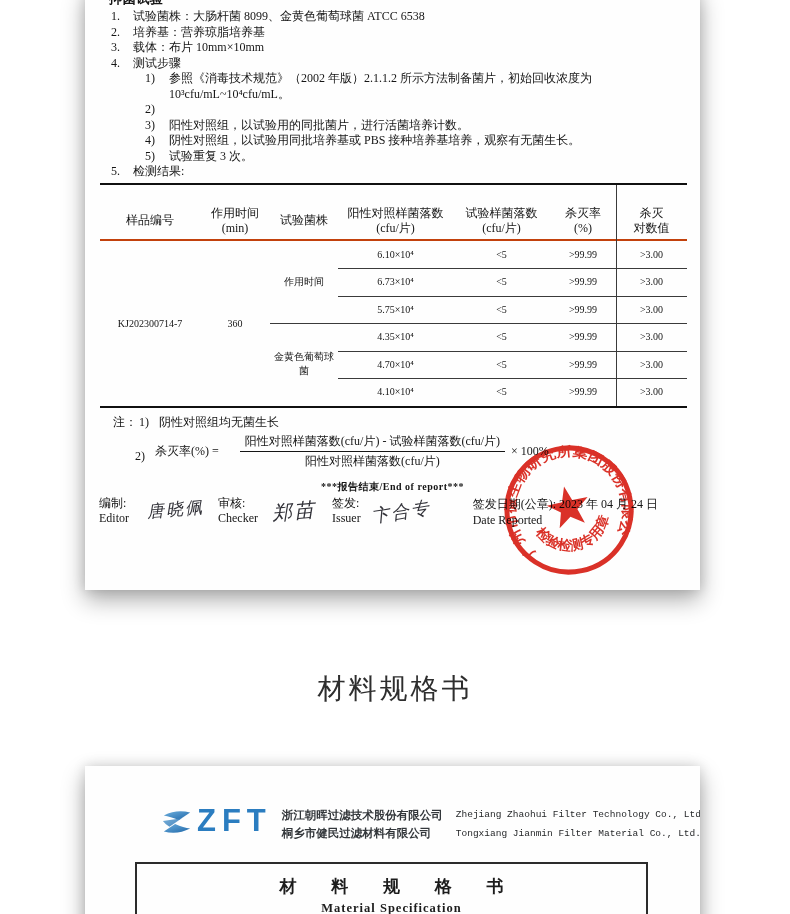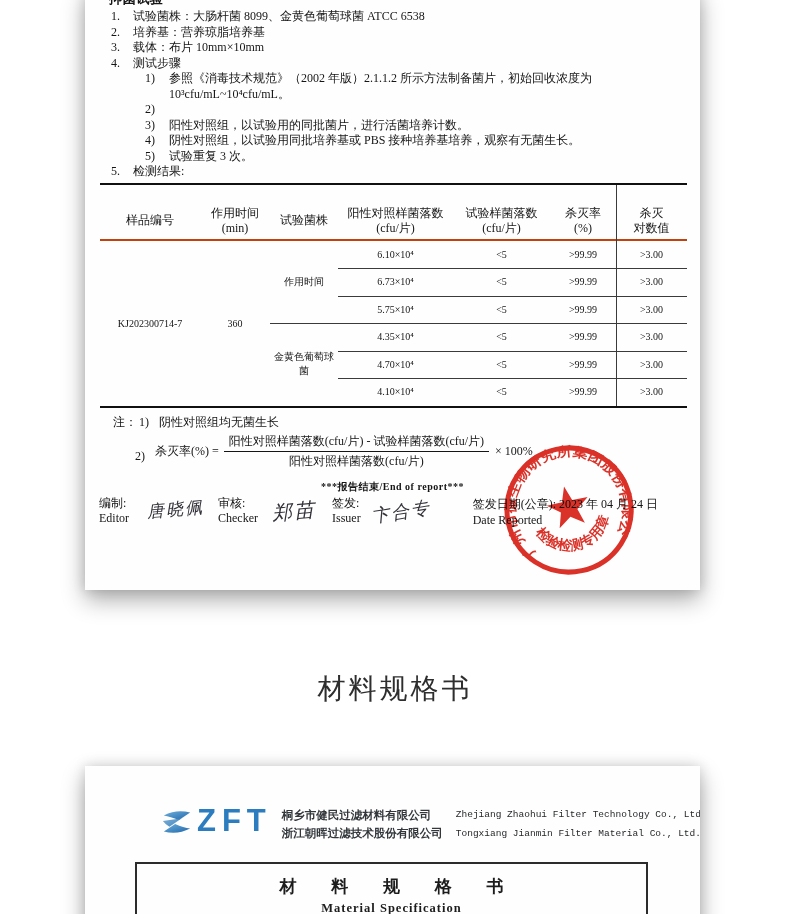--- a/index.html
+++ b/index.html
@@ -34,21 +34,21 @@
   .c.org2{grid-column:3;grid-row:4/7;width:60px;margin:16px auto;}
   .sep{position:absolute;height:1px;background:#3a3a3a;right:0;}
   .vline{position:absolute;width:1px;background:#3a3a3a;left:516px;top:0;bottom:0;}
   
   .notes{margin-top:6px;font-size:12px;}
   .note1{display:flex;line-height:16px;}
   .note1 .lbl{margin-left:14px;flex:none;}
   .note1 .nn{width:20px;flex:none;margin-left:2px;}
   .note2{display:flex;align-items:center;margin-top:3px;}
   .note2 .nn{width:20px;flex:none;margin-left:36px;align-self:flex-end;margin-bottom:6px;}
-  .lhs{margin-right:5px;}
+  .lhs{margin-right:21px;}
   .frac{display:inline-block;text-align:center;vertical-align:middle;}
   .frac .fnum{border-bottom:1px solid #151515;padding:0 5px 1px 5px;}
   .frac .fden{padding-top:1px;}
   .suffix{margin-left:6px;}
   .endline{text-align:center;font-size:10px;font-weight:bold;margin-top:10px;letter-spacing:.5px;}
   
   .signoff{position:absolute;left:14px;right:10px;top:508px;display:flex;align-items:flex-start;font-size:12px;}
   .slabel{line-height:15px;flex:none;font-family:Liberation Serif, serif;}
   .sig{font-style:italic;transform:rotate(-5deg);font-size:17px;color:#33333a;flex:none;letter-spacing:2px;}
   .sig1{margin:2px 14px 0 18px;}
@@ -271,22 +271,22 @@
           <stop offset="0" stop-color="#6fb0de"></stop>
           <stop offset="1" stop-color="#1d66a8"></stop>
         </linearGradient>
       </defs>
       <path d="M3,7 Q17,0 31,4 L19,12 Q10,8 3,7 Z" fill="url(#bz)"></path>
       <path d="M31,4 L9,19 Q4,16 2,13 L22,10 Z" fill="url(#bz)" opacity=".85"></path>
       <path d="M31,21 Q17,28 3,24 L15,16 Q24,20 31,21 Z" fill="url(#bz)"></path>
     </svg>
     <div class="zft-word">ZFT</div>
     <div class="cn-co">
+      <div>浙江朝晖过滤技术股份有限公司</div>
       <div>桐乡市健民过滤材料有限公司</div>
-      <div>浙江朝晖过滤技术股份有限公司</div>
     </div>
     <div class="en-co">
       <div>Zhejiang Zhaohui Filter Technology Co., Ltd.</div>
       <div>Tongxiang Jianmin Filter Material Co., Ltd.</div>
     </div>
   </div>
 
   <div class="spec-box">
     <div class="spec-cn">材 料 规 格 书</div>
     <div class="spec-en">Material Specification</div>

